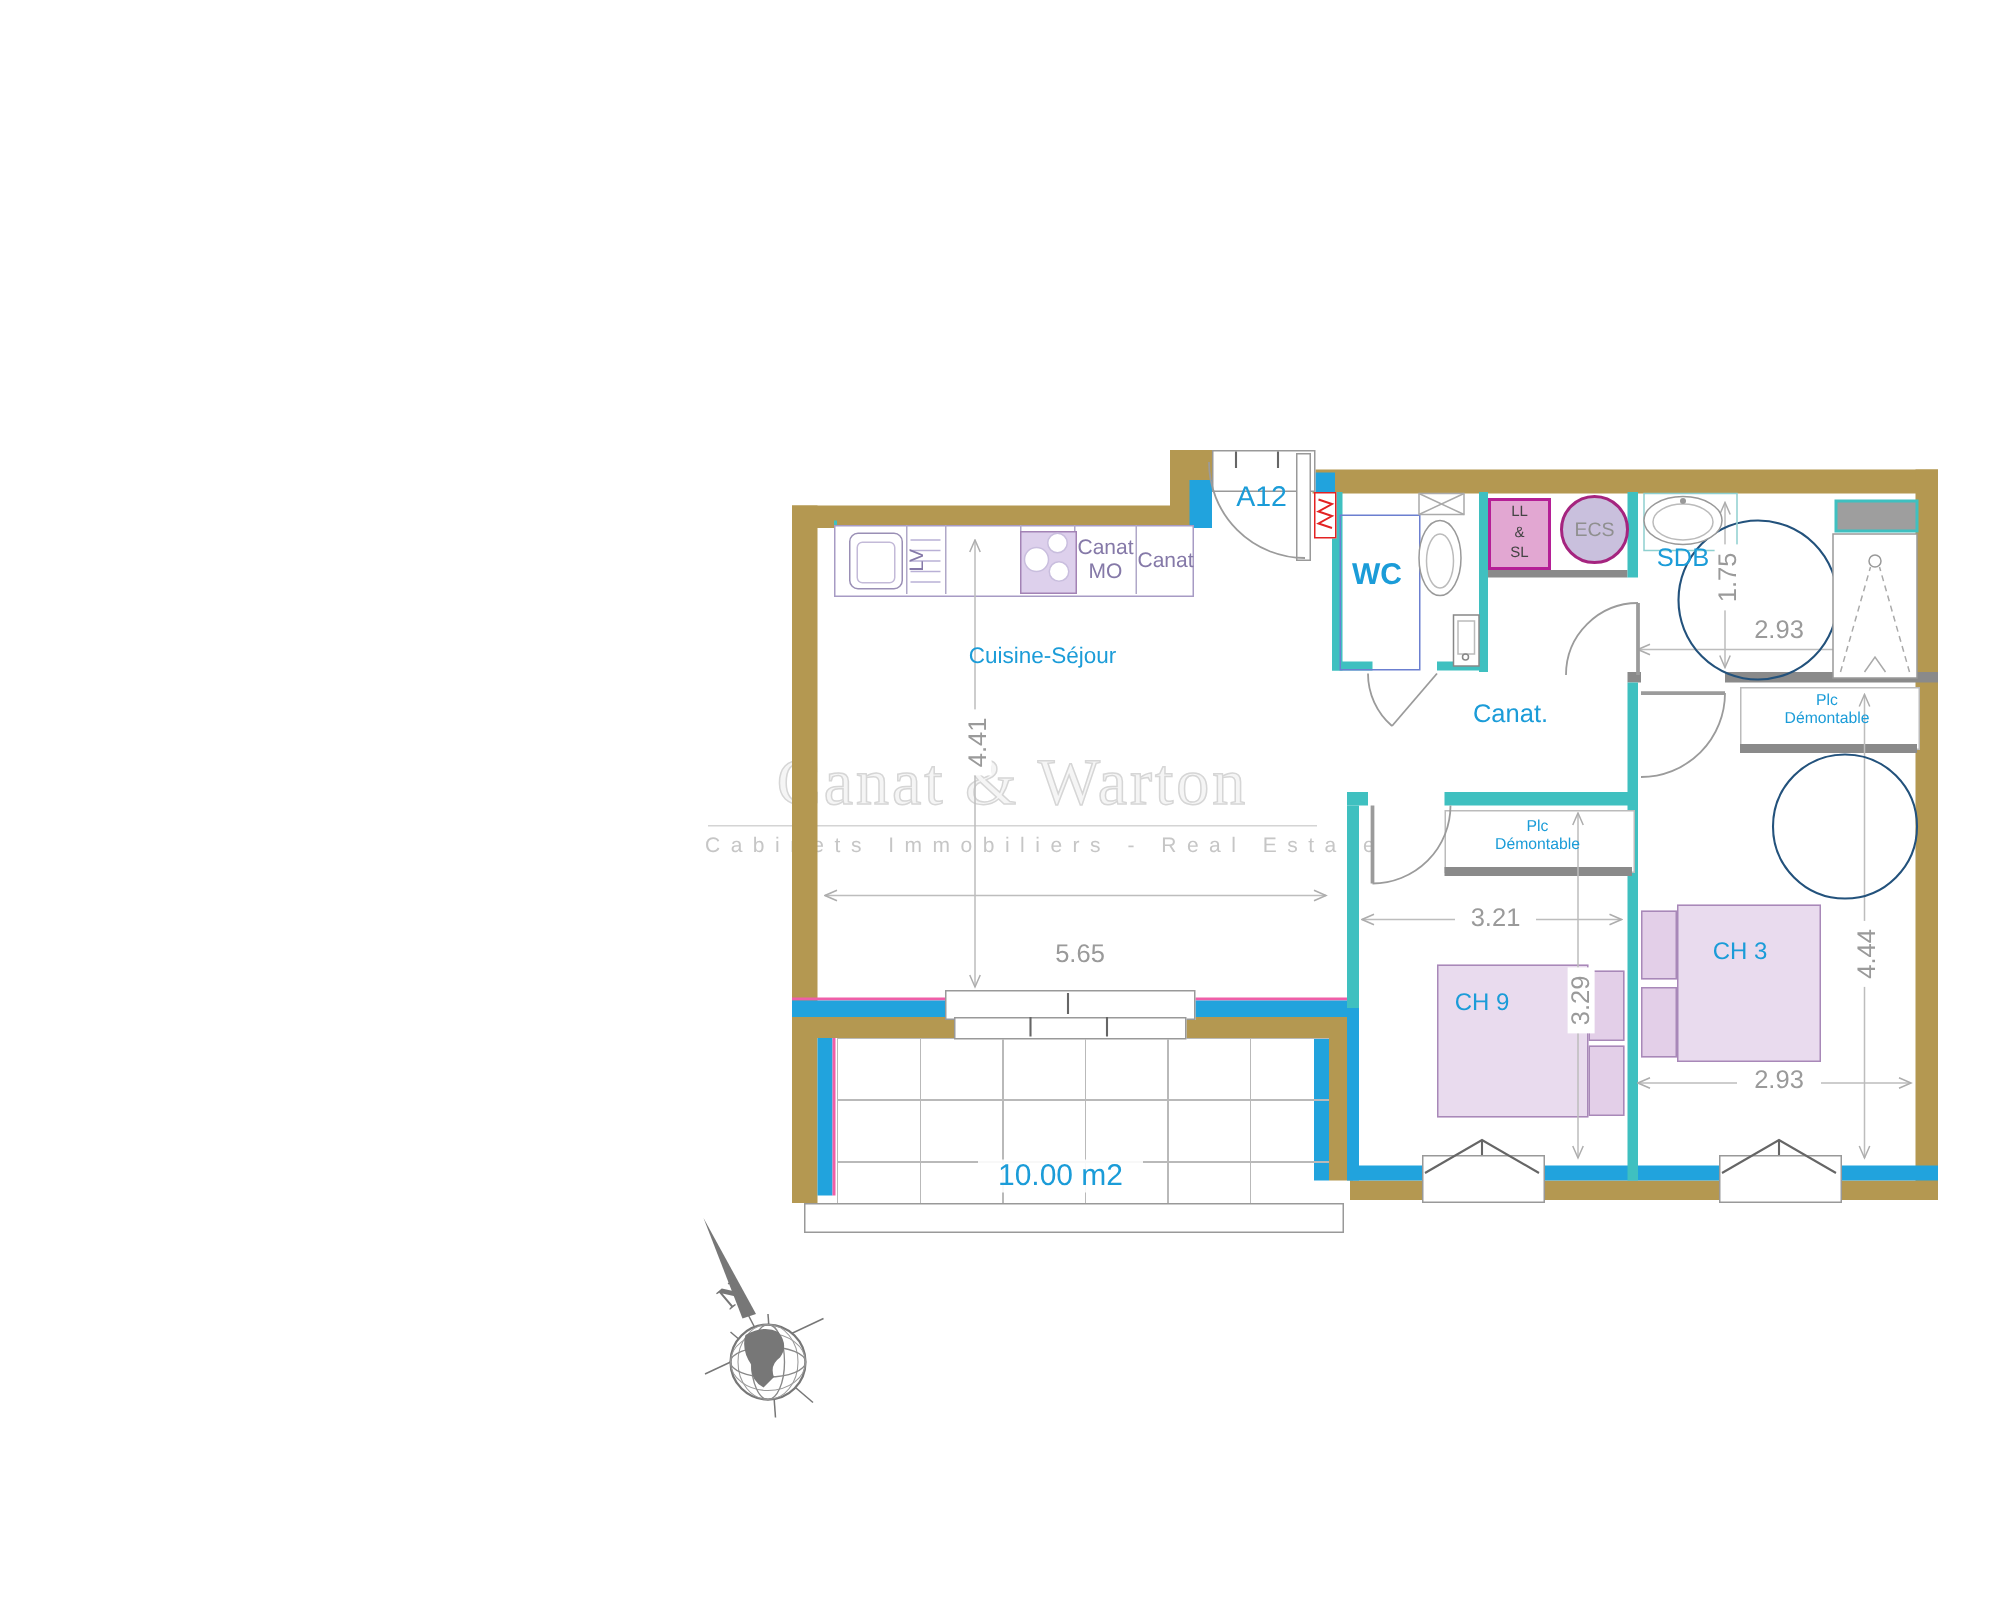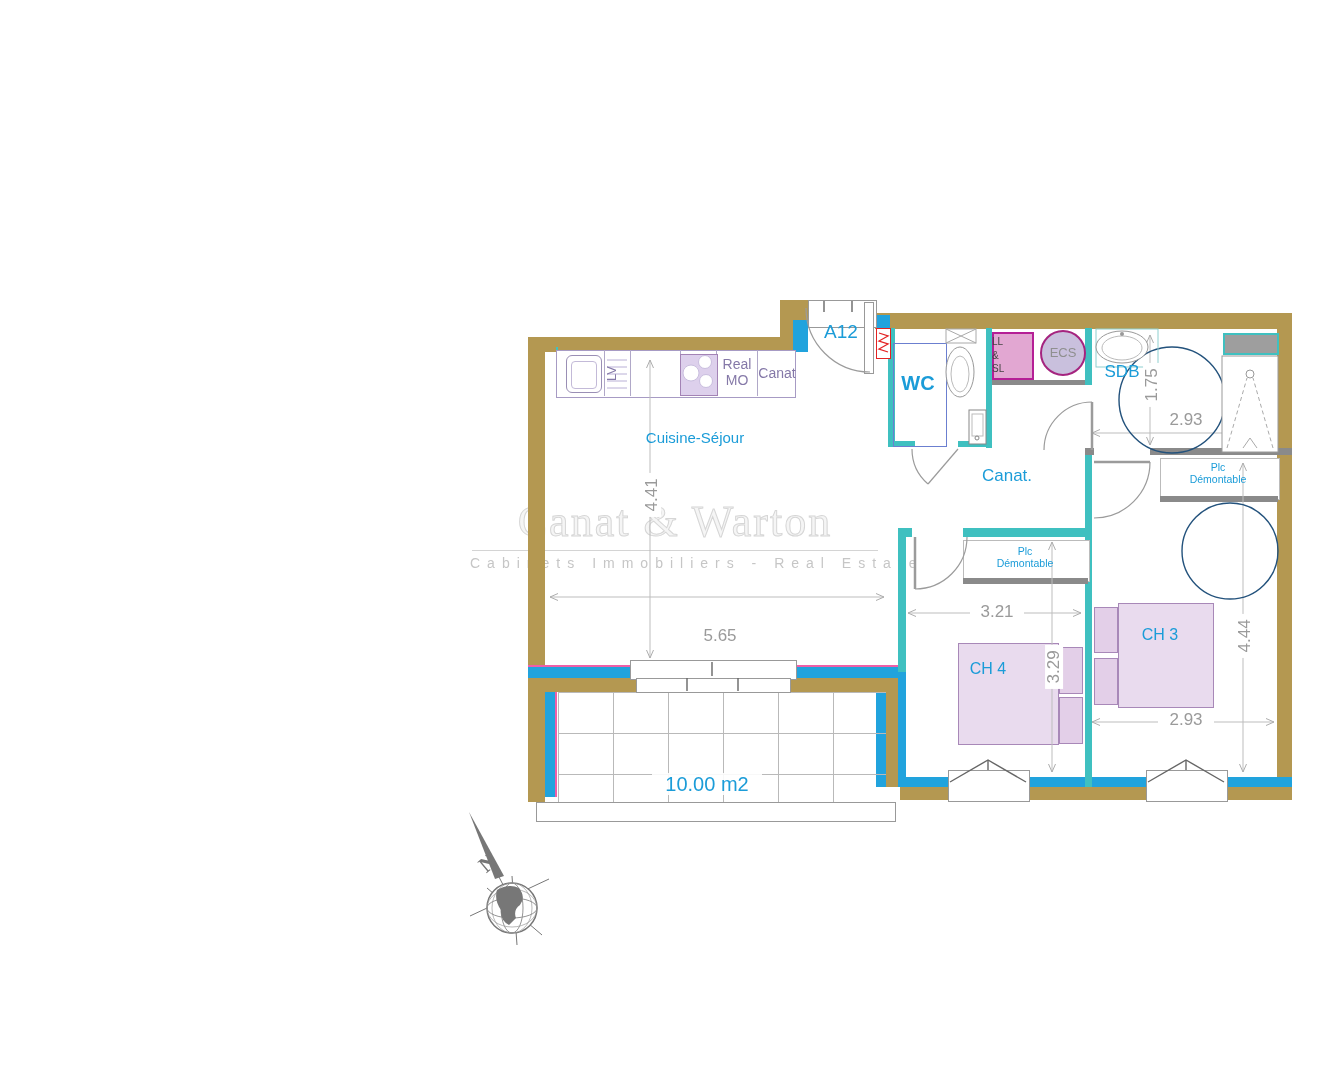--- a/index.html
+++ b/index.html
@@ -231,36 +231,36 @@
       <path d="M497,890 q12,-7 22,-2 q7,9 1,17 q-7,5 -4,13 l-7,7 q-9,-5 -8,-15 q-7,-10 -4,-20 z" fill="#777"></path>
     </g>
   </svg>
 
   <div class="lbl" style="left:814px;top:322px;width:54px;font-size:19px;">A12</div>
   <div class="lbl" style="left:625px;top:430px;width:140px;font-size:15px;">Cuisine-Séjour</div>
   <div class="lbl" style="left:896px;top:372px;width:44px;font-size:20px;font-weight:bold;">WC</div>
   <div class="lbl" style="left:975px;top:467px;width:64px;font-size:17px;">Canat.</div>
   <div class="lbl" style="left:1098px;top:363px;width:48px;font-size:17px;">SDB</div>
   <div class="lbl" style="left:1134px;top:626px;width:52px;font-size:16px;">CH 3</div>
-  <div class="lbl" style="left:962px;top:660px;width:52px;font-size:16px;">CH 4</div>
+  <div class="lbl" style="left:962px;top:660px;width:52px;font-size:16px;">CH 9</div>
 
   <div class="lbl" style="left:975px;top:546px;width:100px;font-size:10.5px;">
     <div>Plc</div>
     <div>Démontable</div>
   </div>
   <div class="lbl" style="left:1168px;top:462px;width:100px;font-size:10.5px;">
     <div>Plc</div>
     <div>Démontable</div>
   </div>
 
-  <div class="ktxt" style="left:718px;top:356px;width:38px;">Real MO</div>
+  <div class="ktxt" style="left:718px;top:356px;width:38px;">Canat MO</div>
   <div class="ktxt" style="left:758px;top:365px;width:38px;">Canat</div>
   <div class="ktxt rot" style="left:596px;top:366px;width:32px;font-size:13px;">LV</div>
 
-  <div class="abs" style="left:992px;top:335px;width:42px;z-index:6;font-size:10px;line-height:1.35;color:#444;text-align:left;">
+  <div class="abs" style="left:992px;top:335px;width:42px;z-index:6;font-size:10px;line-height:1.35;color:#444;text-align:center;">
     <div>LL</div>
     <div>&amp;</div>
     <div>SL</div>
   </div>
   <div class="abs" style="left:1040px;top:330px;width:46px;z-index:6;font-size:13px;line-height:46px;color:#8f8f8f;text-align:center;">ECS</div>
 
   <div class="lbl" style="left:652px;top:733px;width:110px;font-size:20px;background:rgba(255,255,255,0.9);z-index:6;margin-top:40px;">10.00 m2</div>
 
   <div class="dim rot" style="left:630px;top:486px;width:40px;">4.41</div>
   <div class="dim" style="left:694px;top:587px;width:48px;margin-top:40px;">5.65</div>

